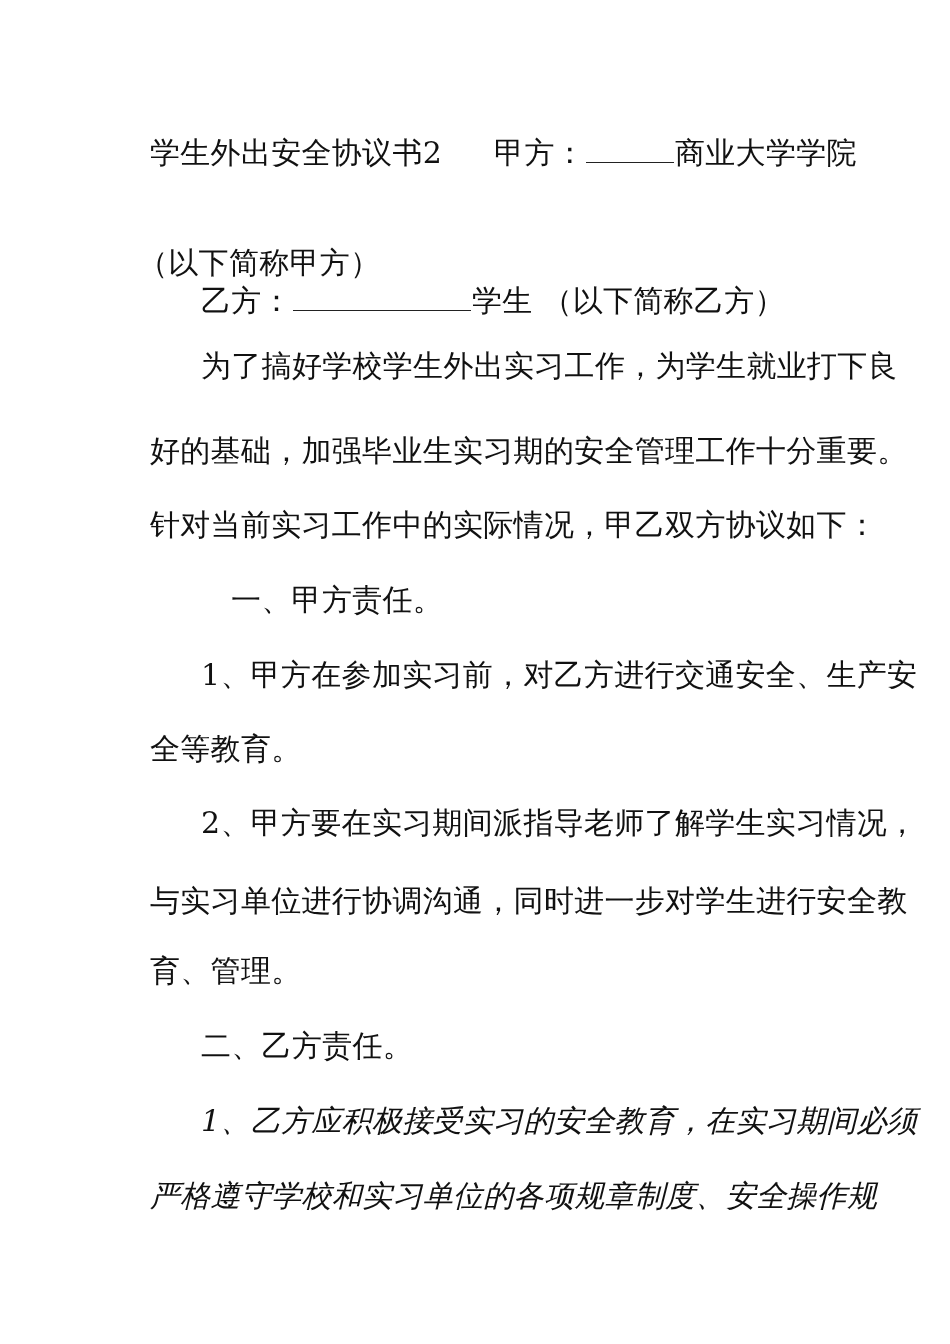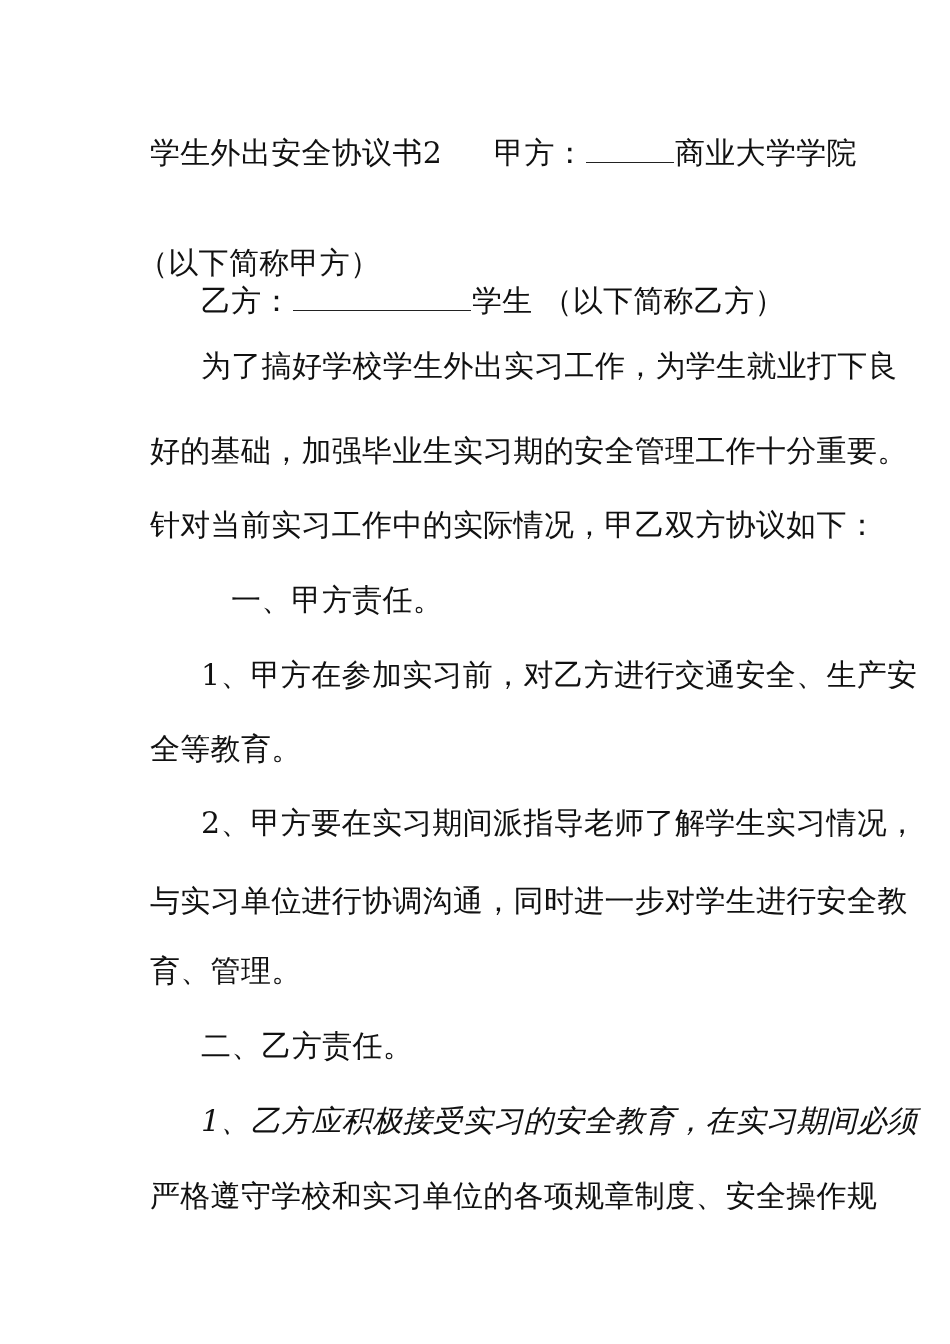--- a/index.html
+++ b/index.html
@@ -69,15 +69,15 @@
   <div class="line indent" style="top:660px;">1、甲方在参加实习前，对乙方进行交通安全、生产安</div>
   <div class="line" style="top:734px;">全等教育。</div>
 
   <div class="line indent" style="top:808px;">2、甲方要在实习期间派指导老师了解学生实习情况，</div>
   <div class="line" style="top:886px;">与实习单位进行协调沟通，同时进一步对学生进行安全教</div>
   <div class="line indent" style="top:1031px;">二、乙方责任。</div>
 
   <div class="line" style="top:956px;">育、管理。</div>
 
   <div class="line indent" style="top:1106px;font-style:italic;">1、乙方应积极接受实习的安全教育，在实习期间必须</div>
-  <div class="line" style="top:1181px;">严格遵守学校和实习单位的各项规章制度、安全操作规</div>
+  <div class="line" style="top:1181px;font-style:italic;">严格遵守学校和实习单位的各项规章制度、安全操作规</div>
 
 </div>
 
 </body></html>

